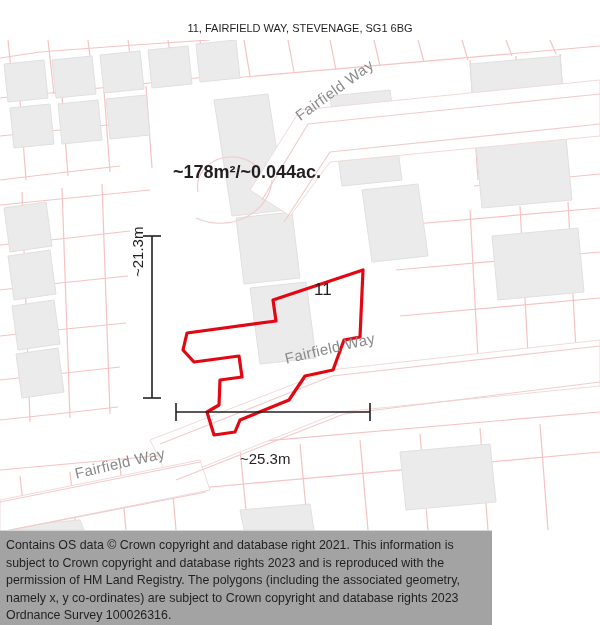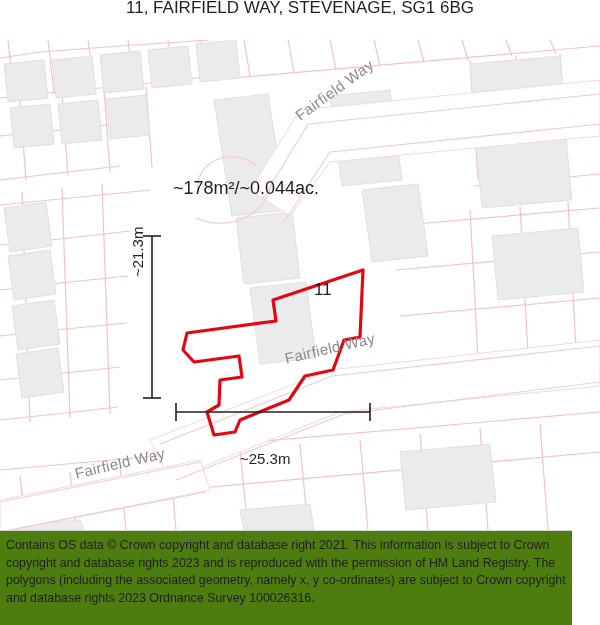--- a/index.html
+++ b/index.html
@@ -22,23 +22,23 @@
   
   .header {
     position: absolute;
     top: 0;
     left: 0;
     width: 600px;
     height: 40px;
     text-align: center;
   }
   .header .title {
-    font-size: 17px;
+    font-size: 11px;
     line-height: 16px;
-    margin-top: 0;
+    margin-top: 20px;
     color: #231f20;
   }
   .header .subtitle {
     font-size: 12.5px;
     line-height: 16px;
     color: #231f20;
   }
   
   .map {
     position: absolute;
@@ -74,23 +74,23 @@
   }
   .dim-label {
     font-size: 15px;
     color: #231f20;
   }
   
   .footer {
     position: absolute;
     top: 530px;
     left: 0;
-    width: 572px;
+    width: 492px;
     height: 95px;
-    background: #4d7c0f;
+    background: #a3a3a3;
     border-top: 1px solid #d7d7d7;
     box-sizing: border-box;
     padding: 6px 6px 0 6px;
   }
   .footer p {
     margin: 0;
     font-size: 12.4px;
     line-height: 17.5px;
     color: #231f20;
   }
@@ -246,21 +246,21 @@
         <line x1="370" y1="363" x2="370" y2="381"></line>
       </g>
     </svg>
 
     <div class="map-label street-label" style="left:292px; top:70px; transform:rotate(-36deg); transform-origin:left top;">Fairfield Way</div>
 
     <div class="map-label street-label" style="left:283px; top:310px; transform:rotate(-13deg); transform-origin:left top;">Fairfield Way</div>
 
     <div class="map-label street-label" style="left:73px; top:425px; transform:rotate(-13deg); transform-origin:left top;">Fairfield Way</div>
 
-    <div class="map-label area-label" style="left:173px; top:138px;">~178m²/~0.044ac.</div>
+    <div class="map-label area-label" style="left:173px; top:122px;font-weight:bold;">~178m²/~0.044ac.</div>
 
     <div class="map-label plot-number" style="left:314px; top:240px;">11</div>
 
     <div class="map-label dim-label" style="left:129px; top:237px; transform:rotate(-90deg); transform-origin:left top;">~21.3m</div>
 
     <div class="map-label dim-label" style="left:240px; top:410px;">~25.3m</div>
   </div>
 
   <div class="footer">
     <p>Contains OS data © Crown copyright and database right 2021. This information is subject to Crown copyright and database rights 2023 and is reproduced with the permission of HM Land Registry. The polygons (including the associated geometry, namely x, y co-ordinates) are subject to Crown copyright and database rights 2023 Ordnance Survey 100026316.</p>

